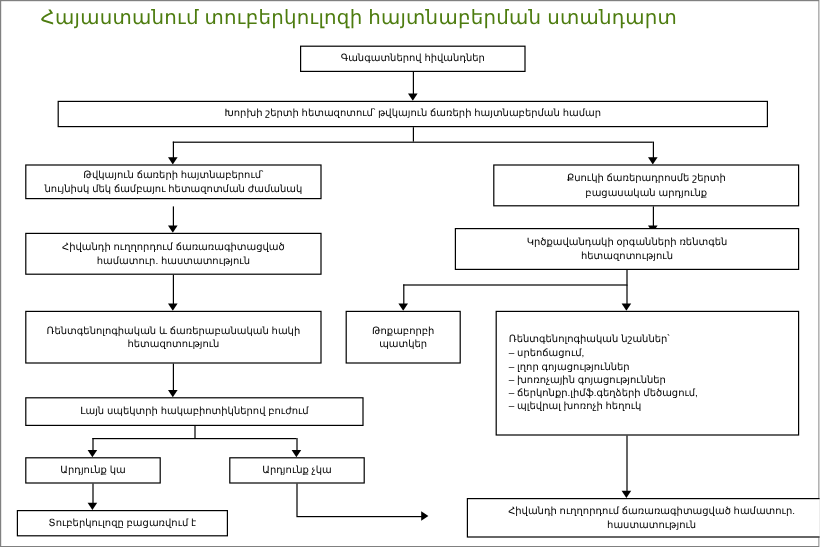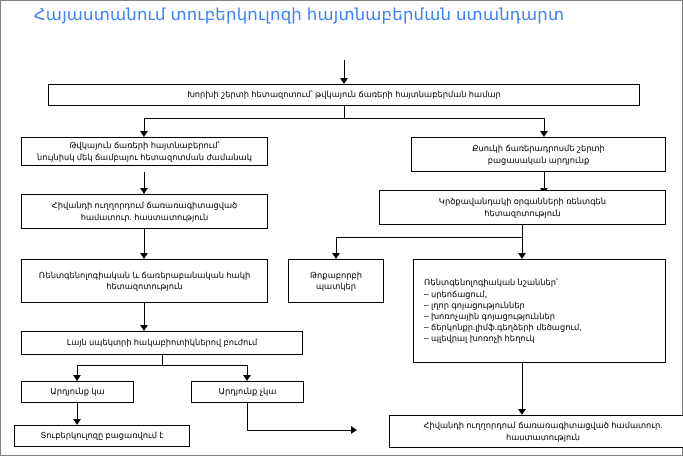--- a/index.html
+++ b/index.html
@@ -21,21 +21,21 @@
     border: 1px solid #808080;
     box-sizing: border-box;
   }
   .title {
     position: absolute;
     left: 0;
     top: 4px;
     width: 596px;
     text-align: center;
     font-size: 16.5px;
-    color: #3b82f6;
+    color: #4d7c0f;
     letter-spacing: 0.2px;
     white-space: nowrap;
   }
   .box {
     position: absolute;
     box-sizing: border-box;
     border: 1px solid #000000;
     background: #ffffff;
     display: flex;
     align-items: center;
@@ -78,20 +78,23 @@
     border-left: 6px solid #000000;
   }
 </style>
 </head>
 <body>
 
 <div id="page">
 
   <div class="title">Հայաստանում տուբերկուլոզի հայտնաբերման ստանդարտ</div>
 
+  <div class="box" style="left:249px; top:37px; width:188px; height:22px;">
+    <span class="box-text">Գանգատներով հիվանդներ</span>
+  </div>
   <div class="line vline" style="left:343px; top:59px; height:20px;"></div>
   <div class="arrow-down" style="left:339px; top:77px;"></div>
 
   <div class="box" style="left:47px; top:83px; width:592px; height:22px;">
     <span class="box-text">Խորխի շերտի հետազոտում՝ թվկայուն ճառերի հայտնաբերման համար</span>
   </div>
 
   <div class="line vline" style="left:343px; top:105px; height:12px;"></div>
   <div class="line hline" style="left:143px; top:117px; width:400px;"></div>
   <div class="line vline" style="left:143px; top:117px; height:15px;"></div>

